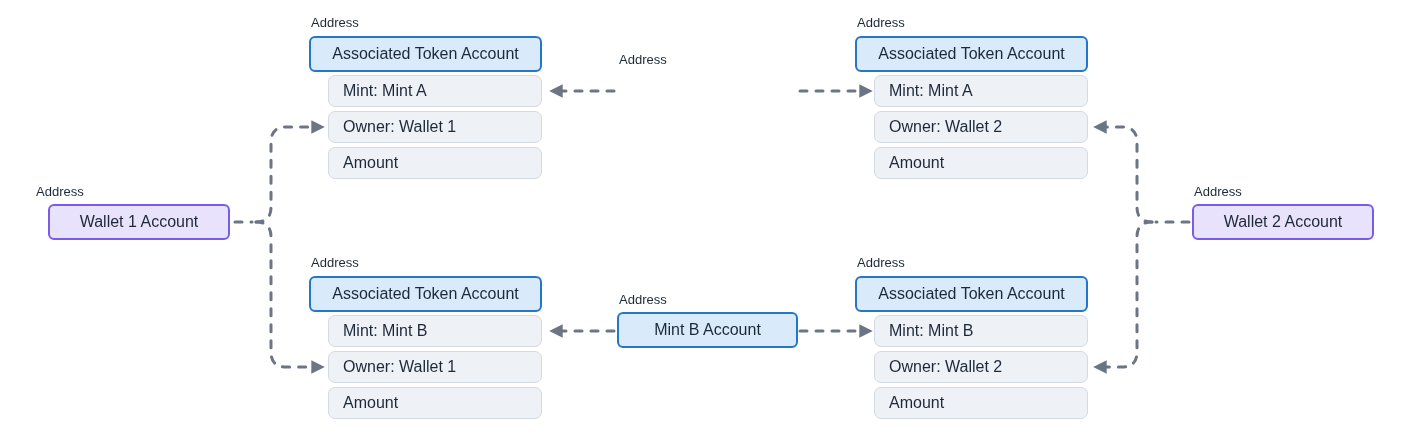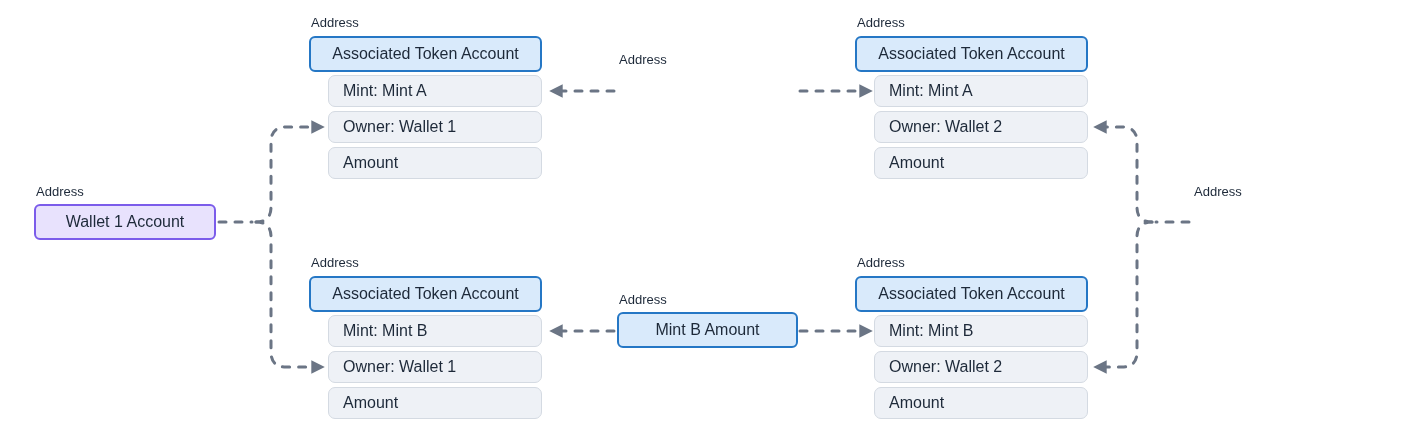--- a/index.html
+++ b/index.html
@@ -97,28 +97,29 @@
     <path class="wire" d="M 800 331 L 862 331" marker-end="url(#arr)"></path>
     <path class="wire" d="M 219 222 L 252 222"></path>
     <path class="wire" d="M 256 222 Q 271 222 271 207 L 271 142 Q 271 127 286 127 L 314 127" marker-end="url(#arr)"></path>
     <path class="wire" d="M 256 222 Q 271 222 271 237 L 271 352 Q 271 367 286 367 L 314 367" marker-end="url(#arr)"></path>
     <path class="wire" d="M 1189 222 L 1156 222"></path>
     <path class="wire" d="M 1152 222 Q 1137 222 1137 207 L 1137 142 Q 1137 127 1122 127 L 1104 127" marker-end="url(#arr)"></path>
     <path class="wire" d="M 1152 222 Q 1137 222 1137 237 L 1137 352 Q 1137 367 1122 367 L 1104 367" marker-end="url(#arr)"></path>
   </svg>
 
   <div class="addr-label" style="left:36px; top:183px;">Address</div>
-  <div class="pill purple" style="left:34px; top:204px; width:182px; height:36px;">Wallet 1 Account</div>
+  <div class="pill purple" style="left:48px; top:204px; width:182px; height:36px;">Wallet 1 Account</div>
 
   <div class="addr-label" style="left:1194px; top:183px;">Address</div>
+  <div class="pill purple" style="left:1192px; top:204px; width:182px; height:36px;">Wallet 2 Account</div>
 
   <div class="addr-label" style="left:619px; top:51px;">Address</div>
 
   <div class="addr-label" style="left:619px; top:291px;">Address</div>
-  <div class="pill blue" style="left:617px; top:312px; width:181px; height:36px;">Mint B Amount</div>
+  <div class="pill blue" style="left:617px; top:312px; width:181px; height:36px;">Mint B Account</div>
 
   <div class="addr-label" style="left:311px; top:14px;">Address</div>
   <div class="pill blue" style="left:309px; top:36px; width:233px; height:36px;">Associated Token Account</div>
   <div class="row" style="left:328px; top:75px; width:214px; height:32px;">Mint: Mint A</div>
   <div class="row" style="left:328px; top:111px; width:214px; height:32px;">Owner: Wallet 1</div>
   <div class="row" style="left:328px; top:147px; width:214px; height:32px;">Amount</div>
 
   <div class="addr-label" style="left:857px; top:14px;">Address</div>
   <div class="pill blue" style="left:855px; top:36px; width:233px; height:36px;">Associated Token Account</div>
   <div class="row" style="left:874px; top:75px; width:214px; height:32px;">Mint: Mint A</div>

